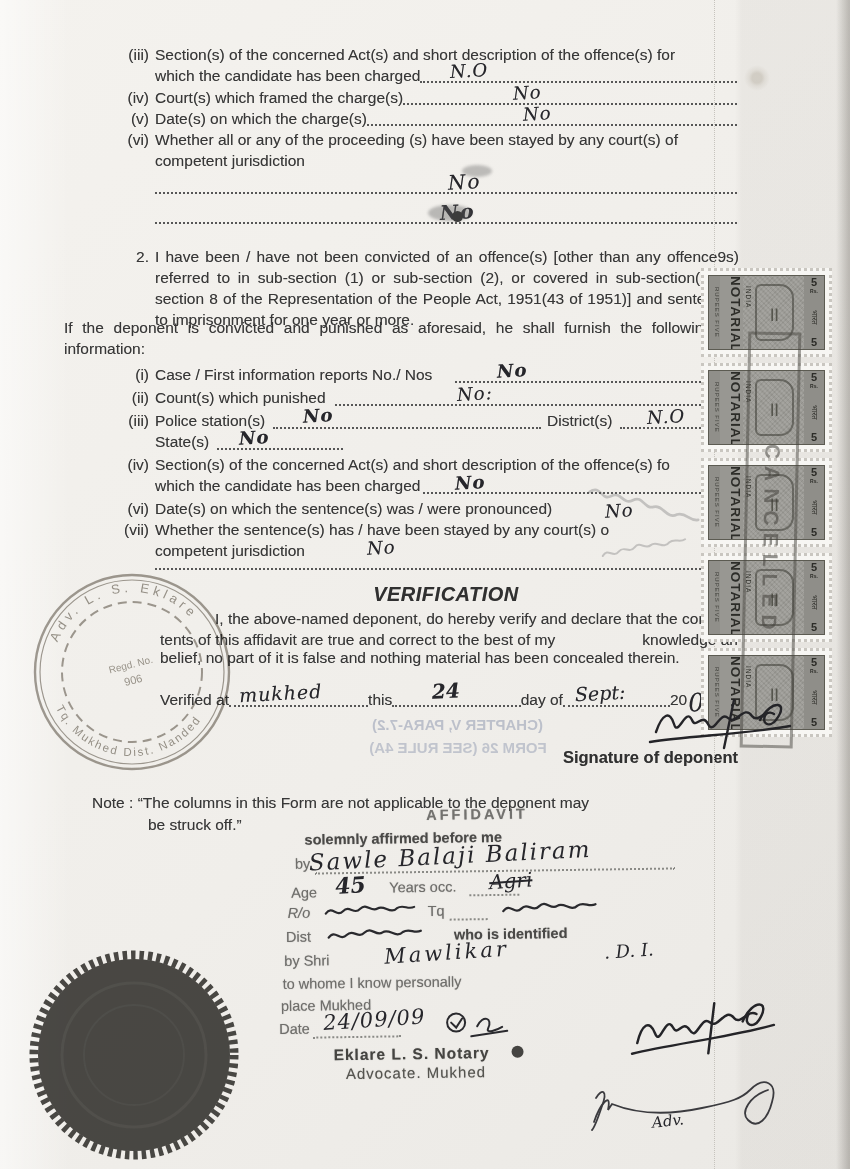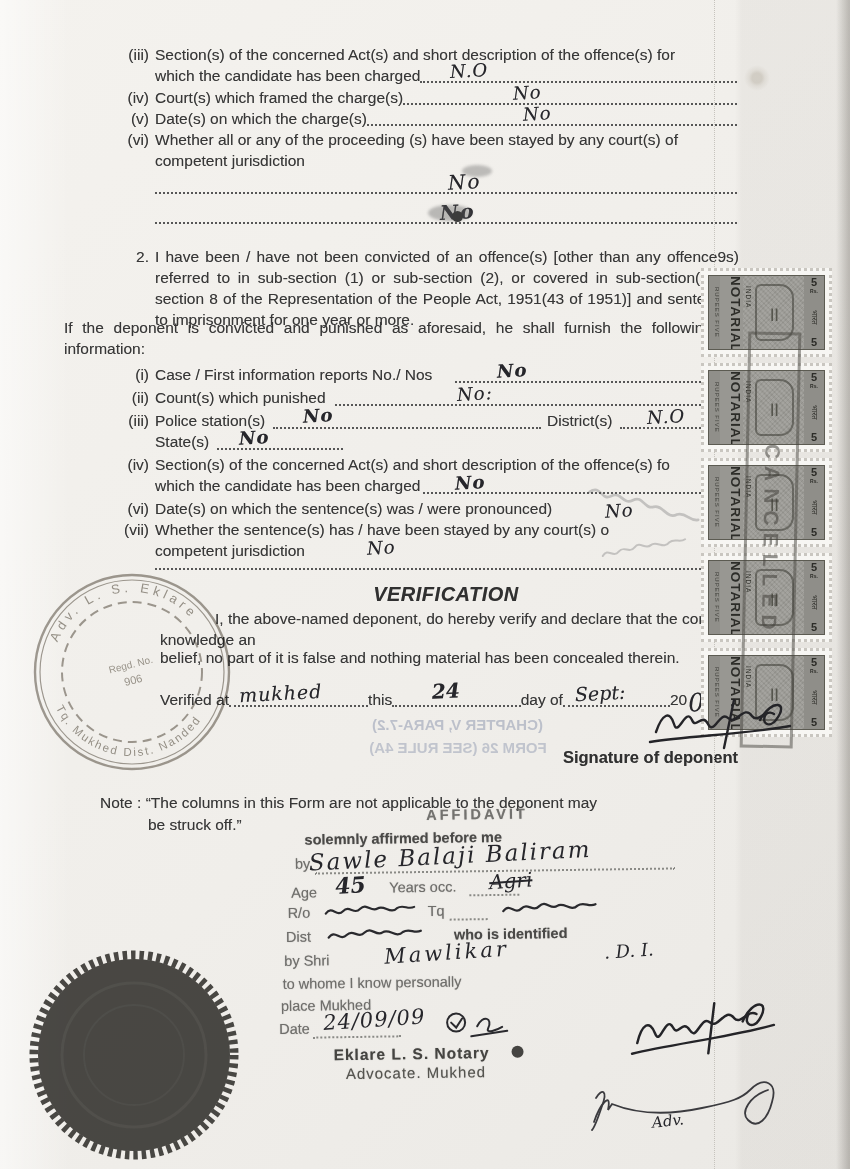--- a/index.html
+++ b/index.html
@@ -178,20 +178,21 @@
     <div class="rel" style="left:155px;top:540px;width:582px;height:21px;">
       <span>competent jurisdiction</span>
       <span class="hw hw-ans" style="left:212px;top:-3px;">No</span>
     </div>
 
     <div class="dotline" style="left:155px;top:568px;width:582px;"></div>
 
     <div class="abs" style="left:155px;top:584px;width:582px;text-align:center;font-weight:bold;font-style:italic;font-size:20px;letter-spacing:.5px;color:#303030;">VERIFICATION</div>
     <div class="abs" style="left:215px;top:608px;width:528px;">I, the above-named deponent, do hereby verify and declare that the cor</div>
     <div class="abs" style="left:160px;top:629px;width:578px;display:flex;justify-content:space-between;">
+      <span>tents of this affidavit are true and correct to the best of my</span>
       <span>knowledge an</span>
     </div>
     <div class="abs" style="left:160px;top:647px;width:578px;">belief, no part of it is false and nothing material has been concealed therein.</div>
 
     <div class="row" style="left:160px;top:686px;width:560px;height:24px;justify-content:space-between;">
       <span>Verified at</span>
       <span class="dots rel-dots" style="flex:1.3;position:relative;">
           <span class="hw" style="position:absolute;left:10px;top:-22px;font-size:19px;letter-spacing:1px;">mukhed</span>
         </span>
       <span>this</span>
@@ -201,21 +202,21 @@
       <span>day of</span>
       <span class="dots" style="flex:1;position:relative;">
           <span class="hw" style="position:absolute;left:12px;top:-22px;font-size:19px;">Sept:</span>
         </span>
       <span>20</span>
       <span class="hw" style="font-size:25px;margin-left:1px;transform:rotate(-2deg) translateY(3px);">09</span>
     </div>
 
     <div class="abs" style="left:505px;top:747px;width:233px;text-align:right;font-weight:bold;font-size:16.5px;color:#303030;">Signature of deponent</div>
 
-    <div class="abs" style="left:100px;top:792px;">Note : “The columns in this Form are not applicable to the deponent may</div>
+    <div class="abs" style="left:92px;top:792px;">Note : “The columns in this Form are not applicable to the deponent may</div>
     <div class="abs" style="left:148px;top:814px;">be struck off.”</div>
   </div>
 
   <div class="smudge" style="left:462px;top:165px;width:30px;height:12px;background:rgba(90,90,90,.35);"></div>
   <div class="smudge" style="left:428px;top:205px;width:44px;height:16px;background:rgba(100,100,100,.40);"></div>
   <div class="abs" style="left:452px;top:211px;width:11px;height:11px;border-radius:50%;background:#3c3c3c;"></div>
   <div class="perf"></div>
 
   <svg class="round-svg" style="left:26px;top:566px;opacity:.88;" width="212" height="212" viewBox="0 0 212 212">
     <g fill="none" stroke="#97928a">
@@ -335,21 +336,21 @@
     <div class="lbl" style="left:18px;top:47px;">by</div>
     <div class="dotline" style="left:38px;top:64px;width:360px;border-bottom-color:#8a8a86;"></div>
     <span class="hw" style="position:absolute;left:32px;top:36px;font-size:23px;letter-spacing:2px;transform:rotate(-2deg);">Sawle Balaji Baliram</span>
 
     <div class="lbl" style="left:14px;top:76px;">Age</div>
     <span class="hw" style="position:absolute;left:58px;top:64px;font-size:22px;font-weight:bold;">45</span>
     <div class="lbl" style="left:112px;top:72px;">Years occ.</div>
     <div class="dotline" style="left:192px;top:88px;width:50px;border-bottom-color:#8a8a86;"></div>
     <span class="hw" style="position:absolute;left:212px;top:63px;font-size:20px;text-decoration:line-through;">Agri</span>
 
-    <div class="lbl" style="left:10px;top:96px;">R/o</div>
+    <div class="lbl" style="left:10px;top:96px;font-style:italic;">R/o</div>
     <svg style="position:absolute;left:46px;top:94px;" width="95" height="18" viewBox="0 0 88 16">
         <use href="#scrib"></use>
       </svg>
     <div class="lbl" style="left:150px;top:96px;">Tq</div>
     <div class="dotline" style="left:172px;top:112px;width:38px;border-bottom-color:#8a8a86;"></div>
     <svg style="position:absolute;left:214px;top:94px;" width="118" height="18" viewBox="0 0 88 16">
         <use href="#scrib"></use>
       </svg>
 
     <div class="lbl" style="left:8px;top:120px;">Dist</div>

